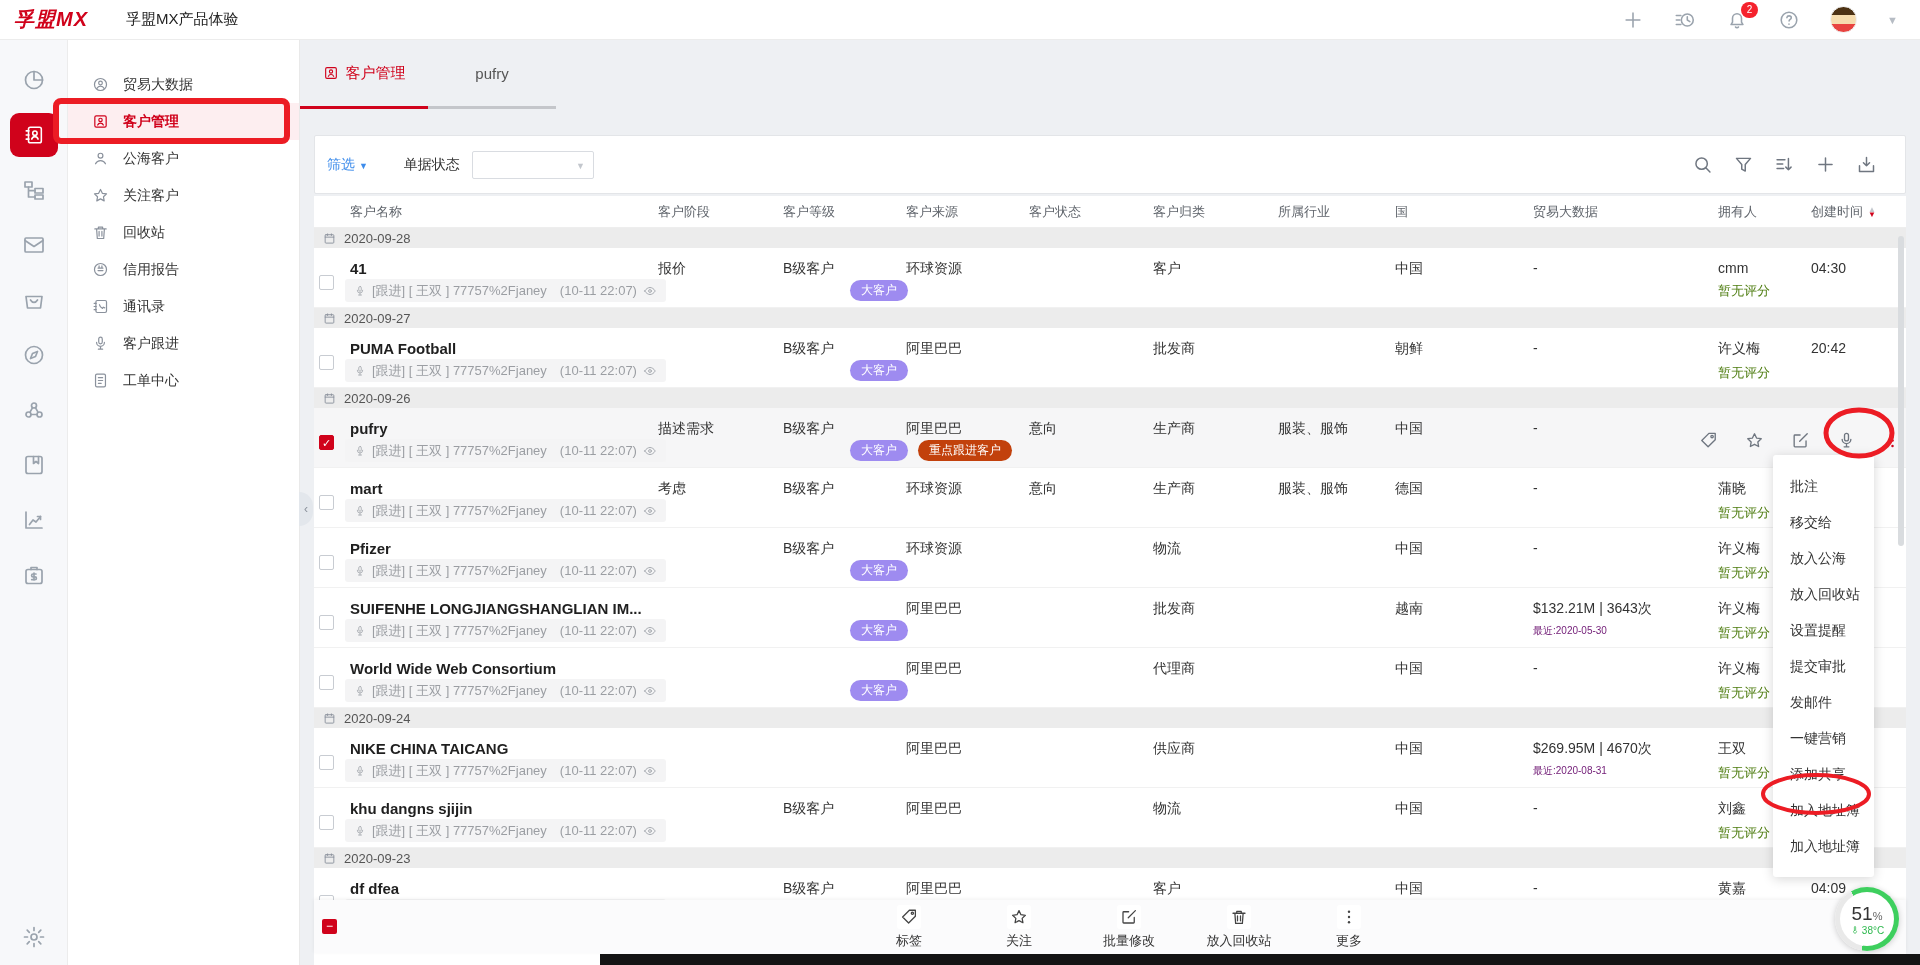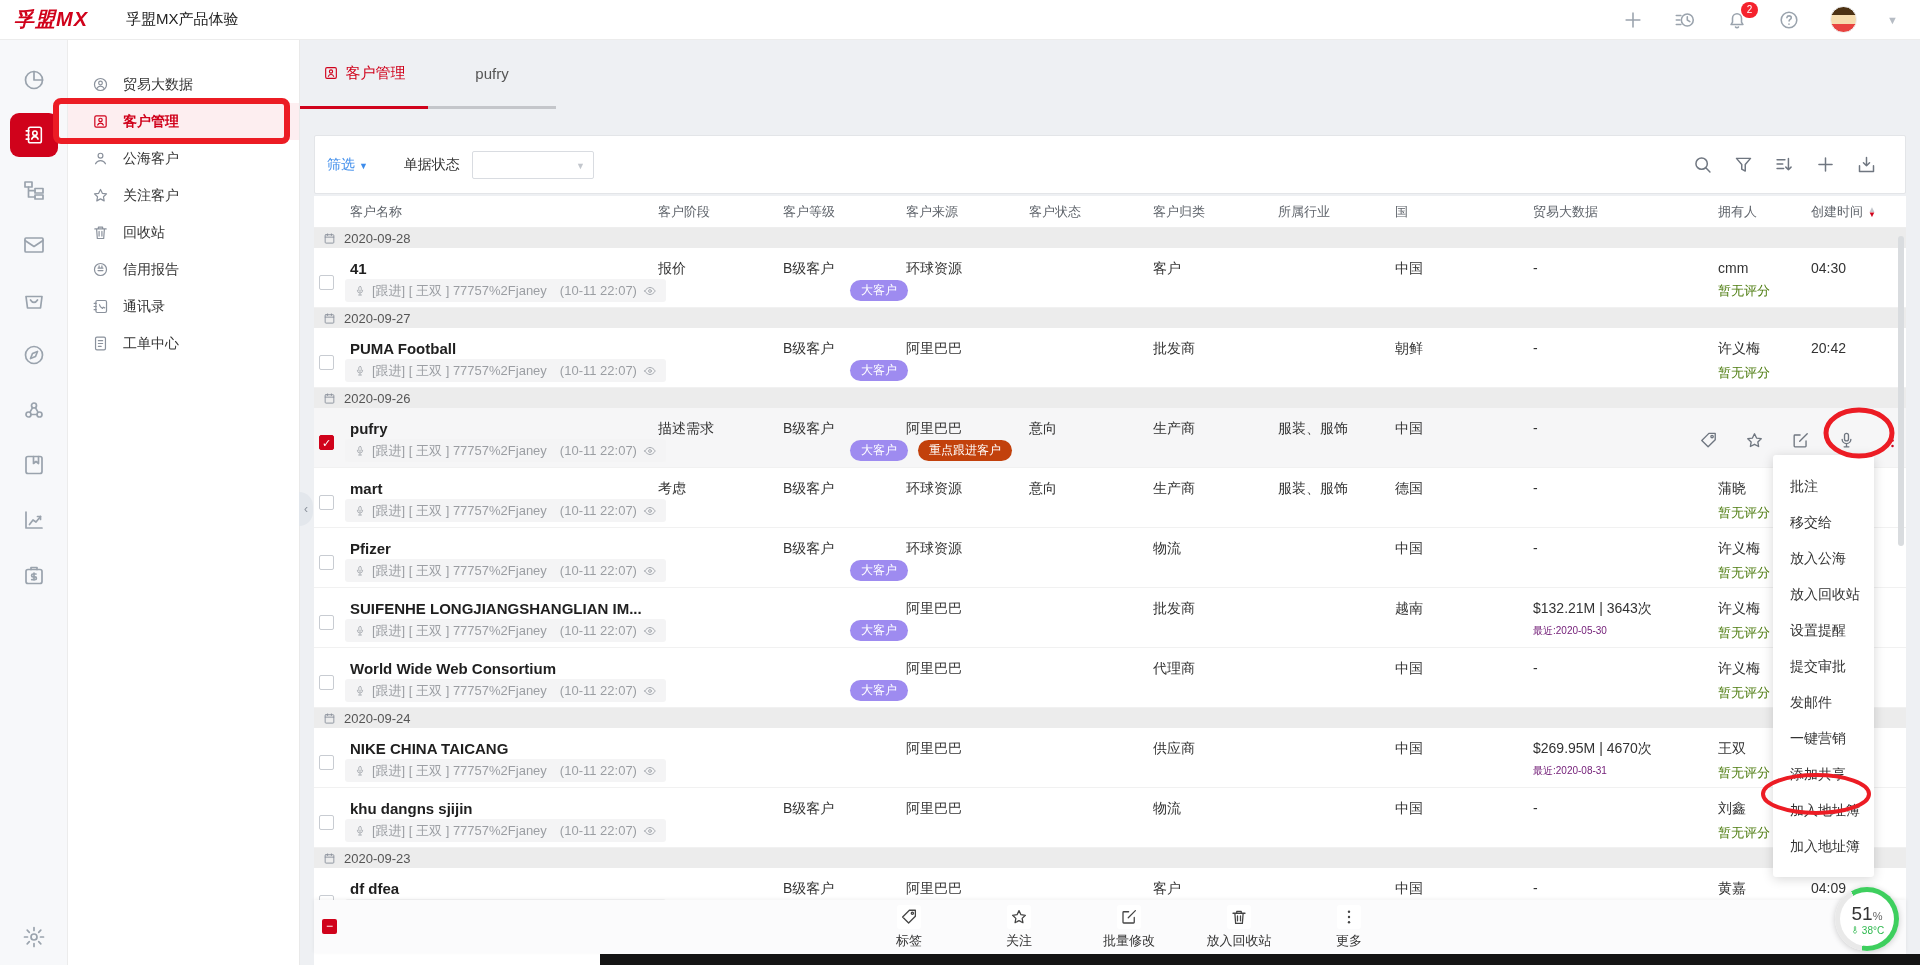--- a/index.html
+++ b/index.html
@@ -300,20 +300,29 @@
    </div>
     <div class="side-item ">
      <span class="si-ic">
         <svg viewBox="0 0 24 24" width="17" height="17" fill="none" stroke="currentColor" stroke-width="1.7" stroke-linecap="round" stroke-linejoin="round">
           <rect x="5.5" y="3.5" width="15" height="17" rx="2"></rect>
           <path d="M3 7.5h3M3 12h3M3 16.5h3"></path>
           <path d="M10.5 9.5c.5 2.4 2 4.2 4.3 5.2l1.2-1.7 2 .9"></path>
         </svg>
       </span>
      <span>通讯录</span>
+   </div>
+    <div class="side-item ">
+     <span class="si-ic">
+        <svg viewBox="0 0 24 24" width="17" height="17" fill="none" stroke="currentColor" stroke-width="1.7" stroke-linecap="round" stroke-linejoin="round">
+          <rect x="9.5" y="3" width="5" height="9.5" rx="2.5"></rect>
+          <path d="M6.5 10.5a5.5 5.5 0 0011 0M12 16v4M9 20h6"></path>
+        </svg>
+      </span>
+     <span>客户跟进</span>
    </div>
     <div class="side-item ">
      <span class="si-ic">
         <svg viewBox="0 0 24 24" width="17" height="17" fill="none" stroke="currentColor" stroke-width="1.7" stroke-linecap="round" stroke-linejoin="round">
           <rect x="5" y="3" width="14" height="18" rx="2"></rect>
           <path d="M9 8h6M9 12h6M9 16h4"></path>
         </svg>
       </span>
      <span>工单中心</span>
    </div>

